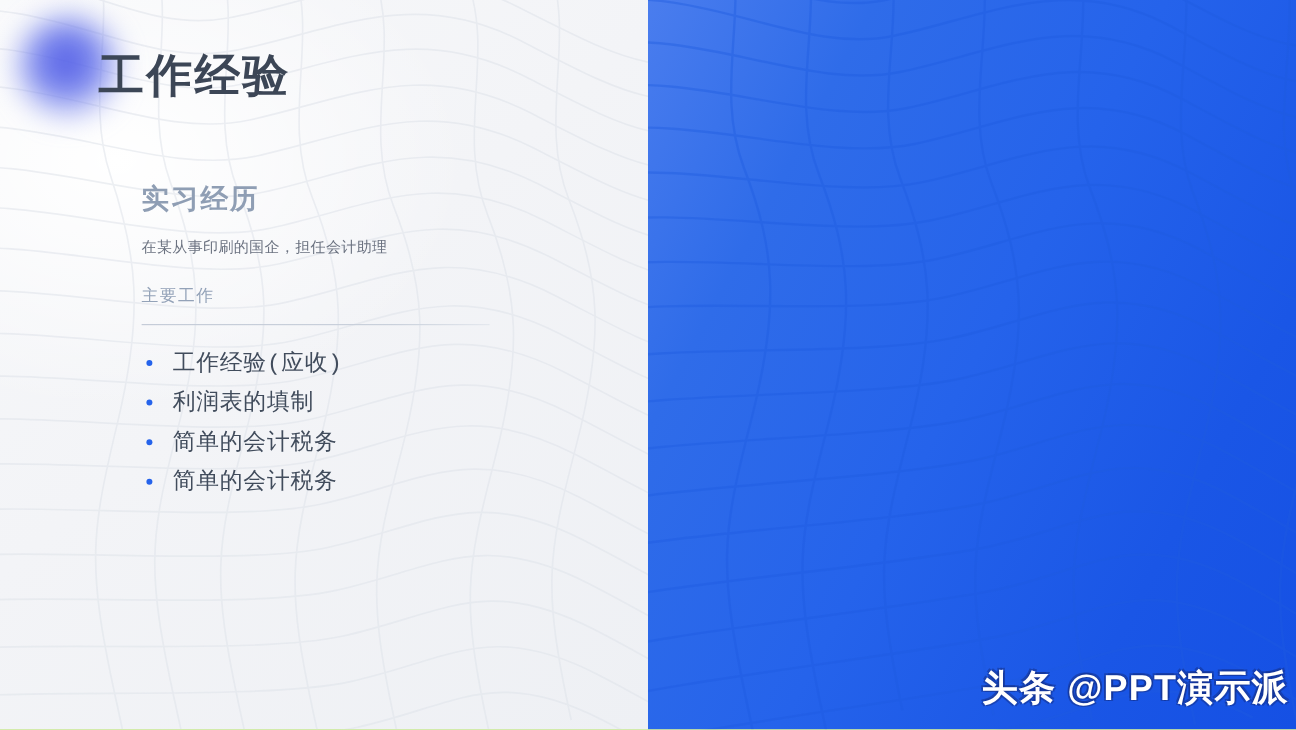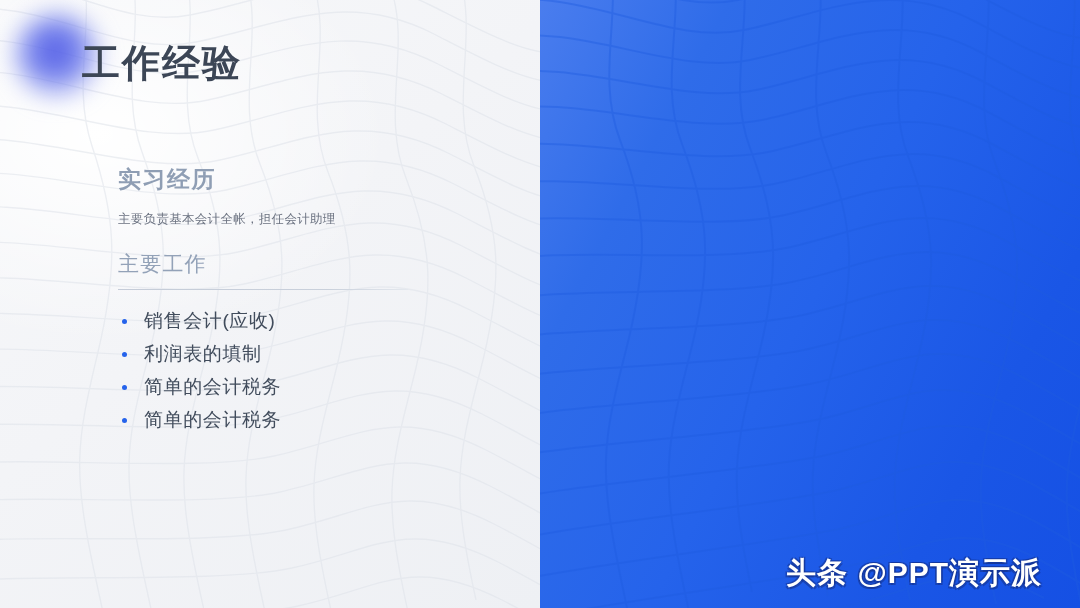--- a/index.html
+++ b/index.html
@@ -67,42 +67,42 @@
   }
   .topo-right {
     position: absolute;
     left: -30px; top: -50px;
     width: 620px; height: 720px;
     opacity: 0.5;
   }
 
   
   .block { position: absolute; }
-  .block-left  { left: 118px; top: 168px; width: 300px; }
+  .block-left  { left: 118px; top: 156px; width: 300px; font-family: Liberation Mono, monospace; }
 
   .sec-heading {
     font-size: 23px;
     font-weight: bold;
     letter-spacing: 1.5px;
     line-height: 1;
     margin: 0;
   }
   .sec-heading.lt { color: #8f9eb4; }
 
   .sec-sub {
     font-size: 12.5px;
     letter-spacing: 0.3px;
     line-height: 1;
     margin: 0;
     padding-top: 22px;
   }
   .sec-sub.lt { color: #6b7280; }
 
   .sec-label {
-    font-size: 21px;
+    font-size: 14px;
     letter-spacing: 1.2px;
     line-height: 1;
     margin: 0;
     padding-top: 27px;
   }
   .sec-label.lt { color: #93a2b8; }
 
   .divider {
     height: 1px;
     width: 290px;
@@ -131,21 +131,21 @@
     left: 4px;
     top: 11px;
     width: 5px; height: 5px;
     border-radius: 50%;
   }
   .bullets.lt li::before { background: #2563eb; }
 
   
   .watermark {
     position: absolute;
-    right: 38px;
+    right: 6px;
     bottom: 14px;
     font-size: 30px;
     font-weight: bold;
     color: #ffffff;
     letter-spacing: 1px;
     text-shadow:
       -1.5px -1.5px 0 rgba(20,50,140,0.55),
        1.5px -1.5px 0 rgba(20,50,140,0.55),
       -1.5px  1.5px 0 rgba(20,50,140,0.55),
        1.5px  1.5px 0 rgba(20,50,140,0.55);
@@ -188,25 +188,25 @@
         <path d="M498 12 C 520 74, 488 140, 514 206 S 544 320, 520 412 S 492 530, 516 640"></path>
       </g>
     </svg>
 
     <div class="blob"></div>
 
     <div class="slide-title">工作经验</div>
 
     <div class="block block-left">
       <div class="sec-heading lt">实习经历</div>
-      <div class="sec-sub lt">主要负责基本会计全帐，担任会计助理</div>
+      <div class="sec-sub lt">在某从事印刷的国企，担任会计助理</div>
       <div class="sec-label lt">主要工作</div>
       <div class="divider lt"></div>
       <ul class="bullets lt">
-        <li>销售会计(应收)</li>
+        <li>工作经验(应收)</li>
         <li>利润表的填制</li>
         <li>简单的会计税务</li>
         <li>简单的会计税务</li>
       </ul>
     </div>
   </div>
 
   <div class="panel-right">
 
     <svg class="topo-right" viewBox="0 0 620 720" preserveAspectRatio="none" aria-hidden="true">

